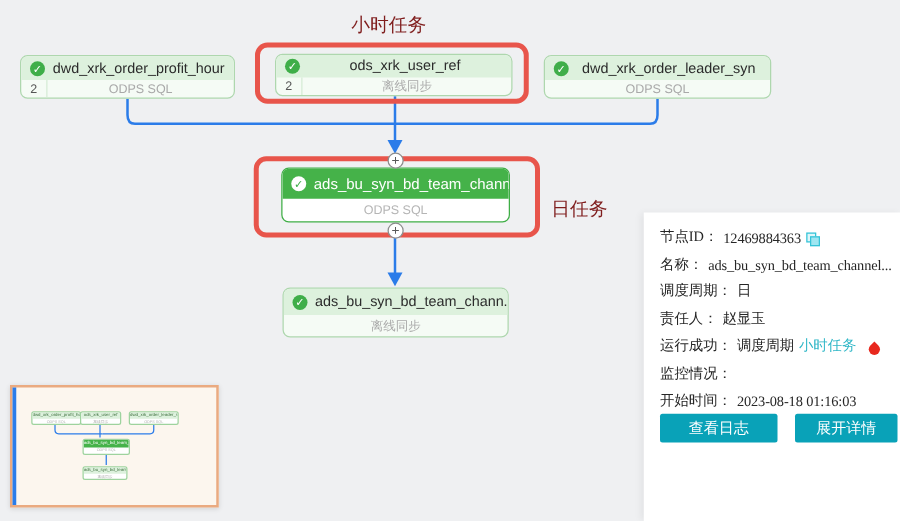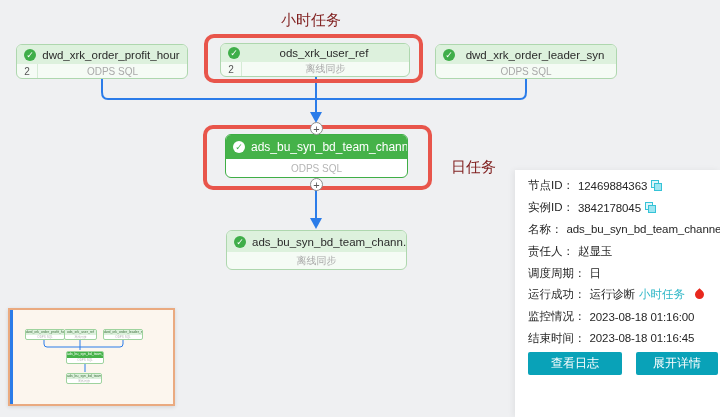--- a/index.html
+++ b/index.html
@@ -13,21 +13,21 @@
   .edges{position:absolute;left:0;top:0;z-index:1;}
   .edge{stroke:#2b7ce9;stroke-width:2;fill:none;}
   .arrowhead{fill:#2b7ce9;stroke:none;}
 
   .hl{position:absolute;border:4px solid #e8554b;border-radius:10px;z-index:2;background:transparent;}
   .hl-hour{left:204px;top:34px;width:211px;height:41px;}
   .hl-day{left:203px;top:125px;width:221px;height:57px;}
 
   .red-label{position:absolute;color:#7f1d1d;font-size:15px;font-weight:500;z-index:5;white-space:nowrap;}
   .lbl-hour{left:281px;top:11px;}
-  .lbl-day{left:451px;top:158px;}
+  .lbl-day{left:441px;top:158px;}
 
   .node{position:absolute;border:1px solid #aed7ae;border-radius:6px;background:#f5fbf5;
         overflow:hidden;display:flex;flex-direction:column;z-index:3;box-sizing:border-box;}
   .node-title{background:#ddf1dd;display:flex;align-items:center;gap:6px;padding:0 7px;
         font-size:11.5px;color:#2b2b2b;white-space:nowrap;}
   .node-title .t{flex:1;text-align:center;}
   .node-sub{display:flex;align-items:center;font-size:10px;color:#a9a9a9;flex:1;}
   .badge-cell{width:20px;align-self:stretch;display:flex;align-items:center;justify-content:center;
         border-right:1px solid #d5ebd5;color:#555;font-size:10px;}
   .type-cell{flex:1;text-align:center;}
@@ -66,21 +66,21 @@
   .mm3{left:93px;top:19px;width:40px;height:11px;}
   .mm4{left:56px;top:41px;width:38px;height:13px;}
   .mm5{left:56px;top:63px;width:36px;height:11px;}
   .mm-edges{position:absolute;left:0;top:0;}
   .mm-edge{stroke:#2b7ce9;stroke-width:1;fill:none;}
 
   
   .panel{position:absolute;left:515px;top:170px;width:205px;height:247px;background:#fff;
         z-index:6;box-shadow:-2px 0 6px rgba(0,0,0,.06);box-sizing:border-box;
         padding:5px 0 0 13px;font-size:11.5px;color:#262626;}
-  .prow{height:21.8px;display:flex;align-items:center;gap:4px;white-space:nowrap;}
+  .prow{height:21.8px;display:flex;align-items:flex-end;gap:4px;white-space:nowrap;font-family:Liberation Serif, serif;}
   .plabel{color:#262626;}
   .pvalue{color:#262626;letter-spacing:-0.1px;}
   .plink{color:#2fb7c7;cursor:pointer;text-decoration:none;}
   .copy-icon{position:relative;width:11px;height:11px;display:inline-block;cursor:pointer;flex:0 0 11px;}
   .copy-icon .cb{position:absolute;left:0;top:0;width:6px;height:6px;border:1px solid #35c3d7;background:#dff6fa;}
   .copy-icon .cf{position:absolute;right:0;bottom:0;width:6px;height:6px;border:1px solid #35c3d7;background:#9fe6f1;}
   .flame-icon{width:9px;height:9px;background:#e8281e;border-radius:0 50% 50% 50%;
         transform:rotate(45deg);margin-left:6px;display:inline-block;}
   .pbuttons{display:flex;gap:14px;margin-top:3px;padding-right:2px;}
   .pbtn{background:#09a2b8;color:#fff;border:none;border-radius:2px;height:23px;
@@ -193,51 +193,42 @@
 <div class="panel">
   <div class="prow">
     <span class="plabel">节点ID：</span>
     <span class="pvalue">12469884363</span>
     <span class="copy-icon">
         <span class="cb"></span>
         <span class="cf"></span>
       </span>
   </div>
   <div class="prow">
-    <span class="plabel">实例ID：</span>
-    <span class="pvalue">3842178045</span>
-    <span class="copy-icon">
-        <span class="cb"></span>
-        <span class="cf"></span>
-      </span>
-  </div>
-  <div class="prow">
     <span class="plabel">名称：</span>
     <span class="pvalue">ads_bu_syn_bd_team_channel...</span>
 
   </div>
   <div class="prow">
+    <span class="plabel">调度周期：</span>
+    <span class="pvalue">日</span>
+  </div>
+  <div class="prow">
     <span class="plabel">责任人：</span>
     <span class="pvalue">赵显玉</span>
   </div>
   <div class="prow">
-    <span class="plabel">调度周期：</span>
-    <span class="pvalue">日</span>
-  </div>
-  <div class="prow">
     <span class="plabel">运行成功：</span>
-    <span class="pvalue">运行诊断</span>
+    <span class="pvalue">调度周期</span>
     <a class="plink">小时任务</a>
     <span class="flame-icon"></span>
   </div>
   <div class="prow">
     <span class="plabel">监控情况：</span>
-    <span class="pvalue">2023-08-18 01:16:00</span>
-  </div>
-  <div class="prow">
-    <span class="plabel">结束时间：</span>
-    <span class="pvalue">2023-08-18 01:16:45</span>
+  </div>
+  <div class="prow">
+    <span class="plabel">开始时间：</span>
+    <span class="pvalue">2023-08-18 01:16:03</span>
   </div>
   <div class="pbuttons">
     <button class="pbtn pbtn-log">查看日志</button>
     <button class="pbtn pbtn-expand">展开详情</button>
   </div>
 </div>
 
 </body></html>

